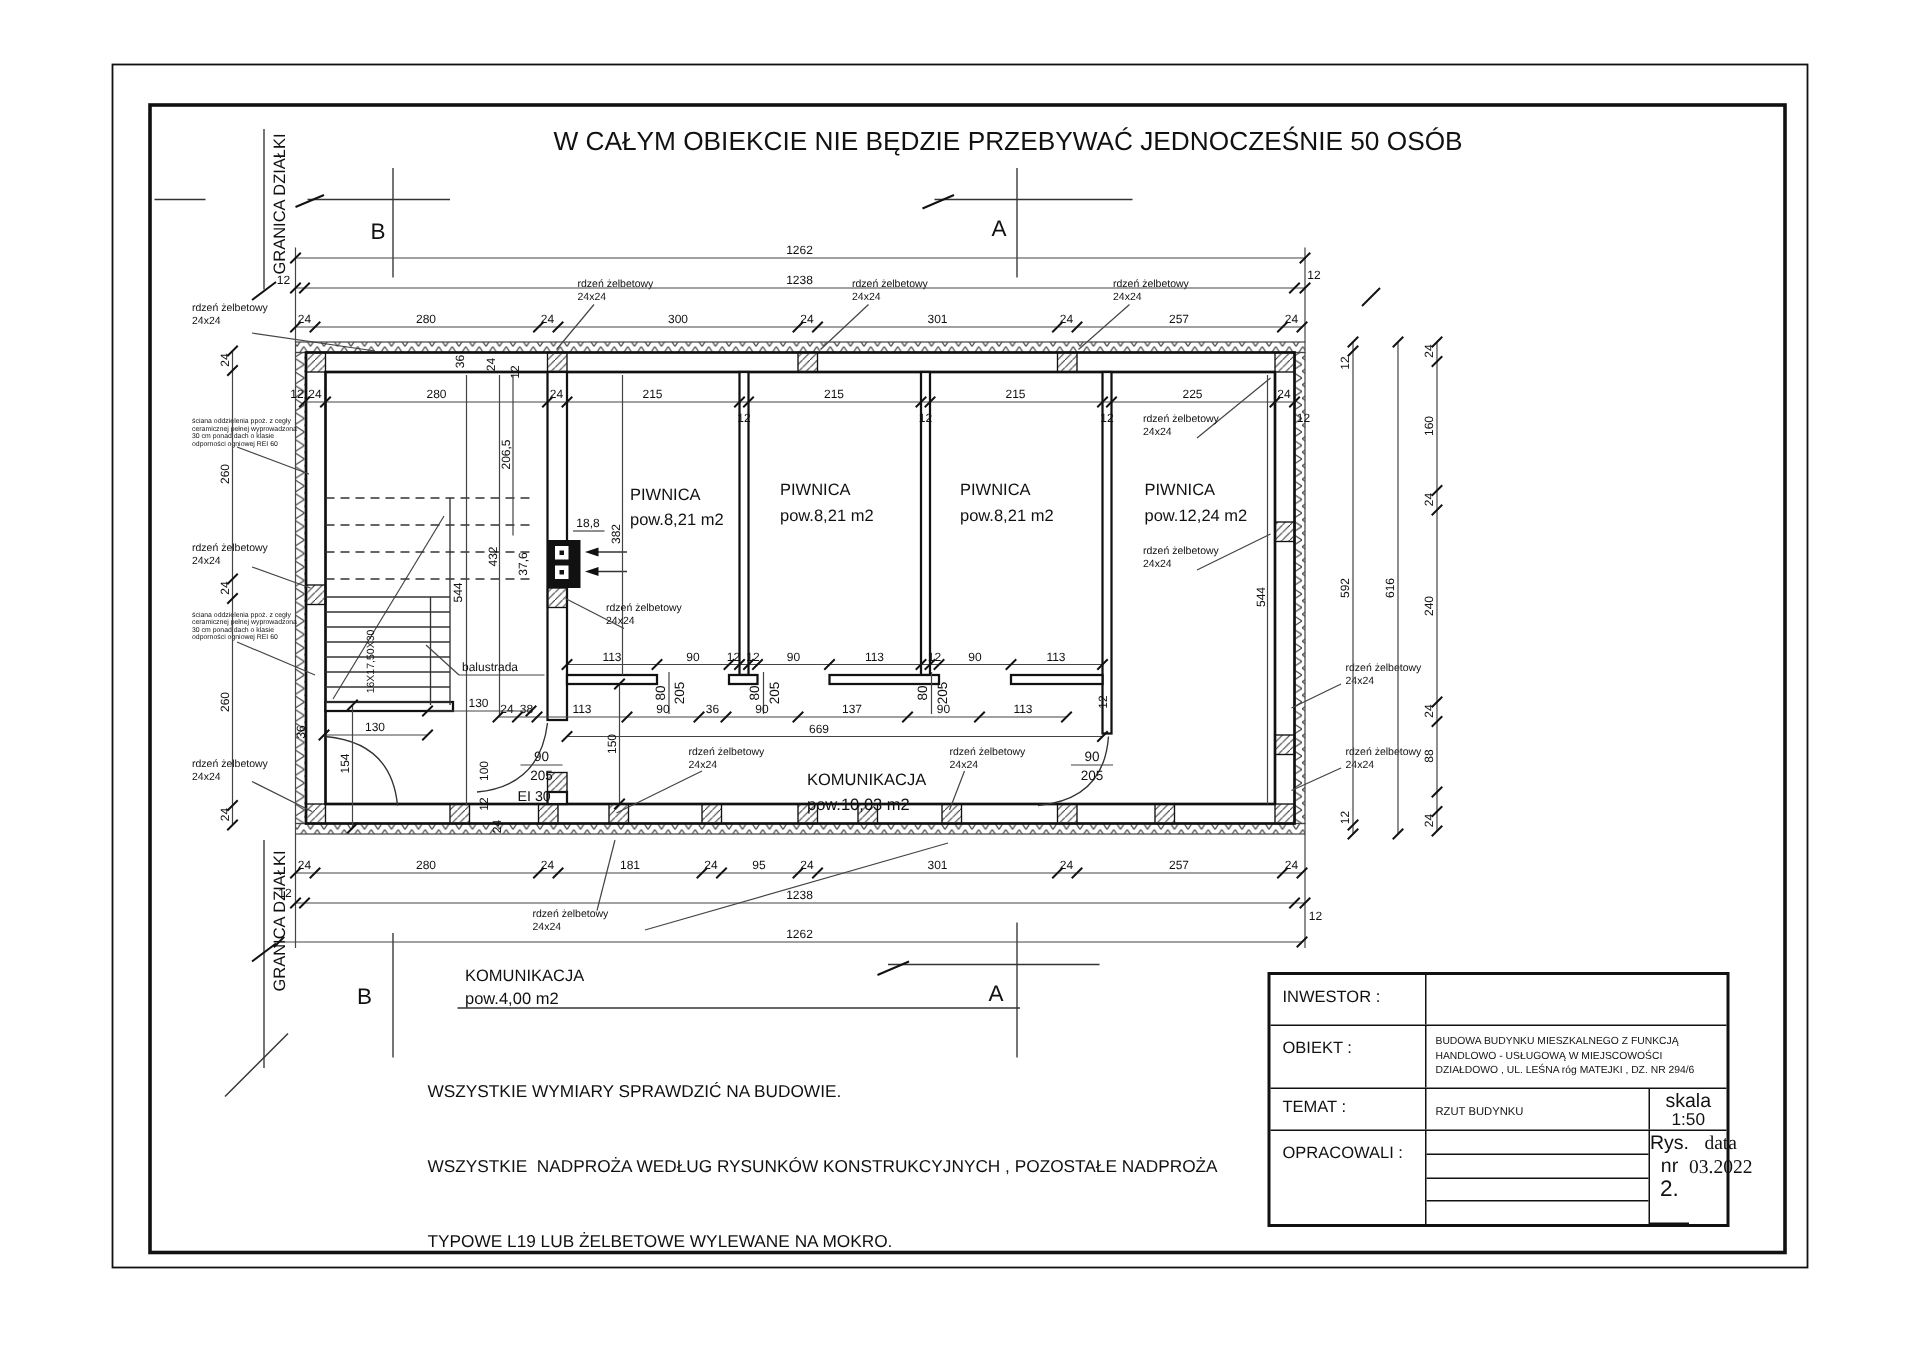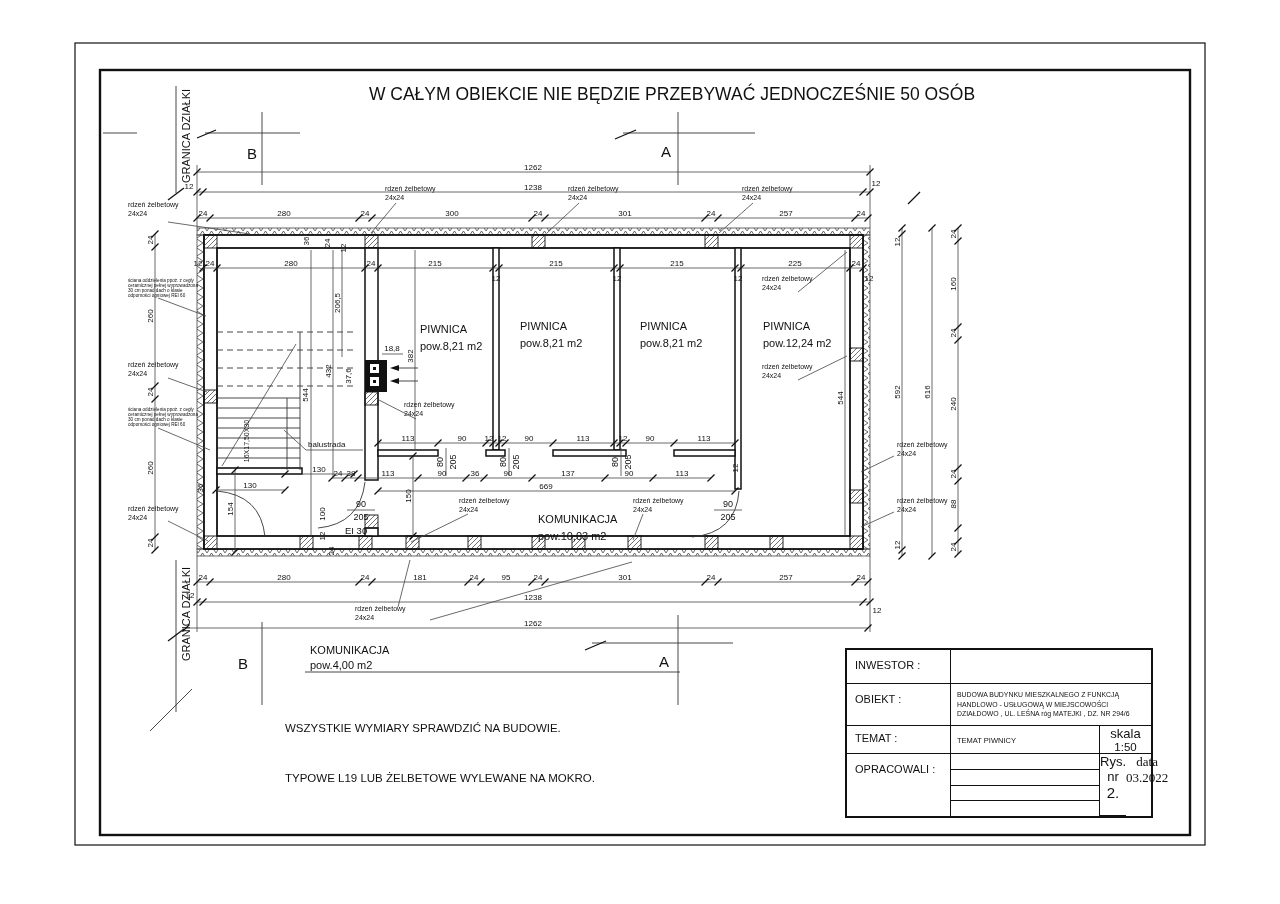--- a/index.html
+++ b/index.html
@@ -554,38 +554,39 @@
         <line x1="413" y1="456" x2="413" y2="536" class="dim"></line>
         <line x1="409.5" y1="459.5" x2="416.5" y2="452.5" class="tick"></line>
         <line x1="409.5" y1="539.5" x2="416.5" y2="532.5" class="tick"></line>
         <text x="410.5" y="496" class="dimtxt" text-anchor="middle" transform="rotate(-90 410.5 496)">150</text>
       </g>
     </g>
 </svg>
 
 <div class="notes">
   <div>WSZYSTKIE WYMIARY SPRAWDZIĆ NA BUDOWIE.</div>
+  <div>WSZYSTKIE  NADPROŻA WEDŁUG RYSUNKÓW KONSTRUKCYJNYCH , POZOSTAŁE NADPROŻA</div>
   <div>TYPOWE L19 LUB ŻELBETOWE WYLEWANE NA MOKRO.</div>
   
   
   
 </div>
 
 <div class="tb">
   <div class="tb-row" style="height:34px">
     <div class="tb-label">INWESTOR :</div>
     <div class="tb-val"></div>
   </div>
   <div class="tb-row" style="height:42px">
     <div class="tb-label">OBIEKT :</div>
     <div class="tb-val" style="font-size:6.9px;line-height:9.5px;padding-top:6px">BUDOWA BUDYNKU MIESZKALNEGO  Z FUNKCJĄ HANDLOWO - USŁUGOWĄ W MIEJSCOWOŚCI  DZIAŁDOWO , UL. LEŚNA róg MATEJKI , DZ. NR 294/6</div>
   </div>
   <div class="tb-row" style="height:28px">
     <div class="tb-label" style="padding-top:6px">TEMAT :</div>
-    <div class="tb-val" style="font-size:7.5px;padding-top:10px">TEMAT PIWNICY</div>
+    <div class="tb-val" style="font-size:7.5px;padding-top:10px">RZUT BUDYNKU</div>
     <div class="tb-side">
       <div class="tb-sm">skala</div>
       <div class="tb-md">1:50</div>
     </div>
   </div>
   <div class="tb-row">
     <div class="tb-label">OPRACOWALI :</div>
     <div class="mid4">
       <div></div>
       <div></div>

